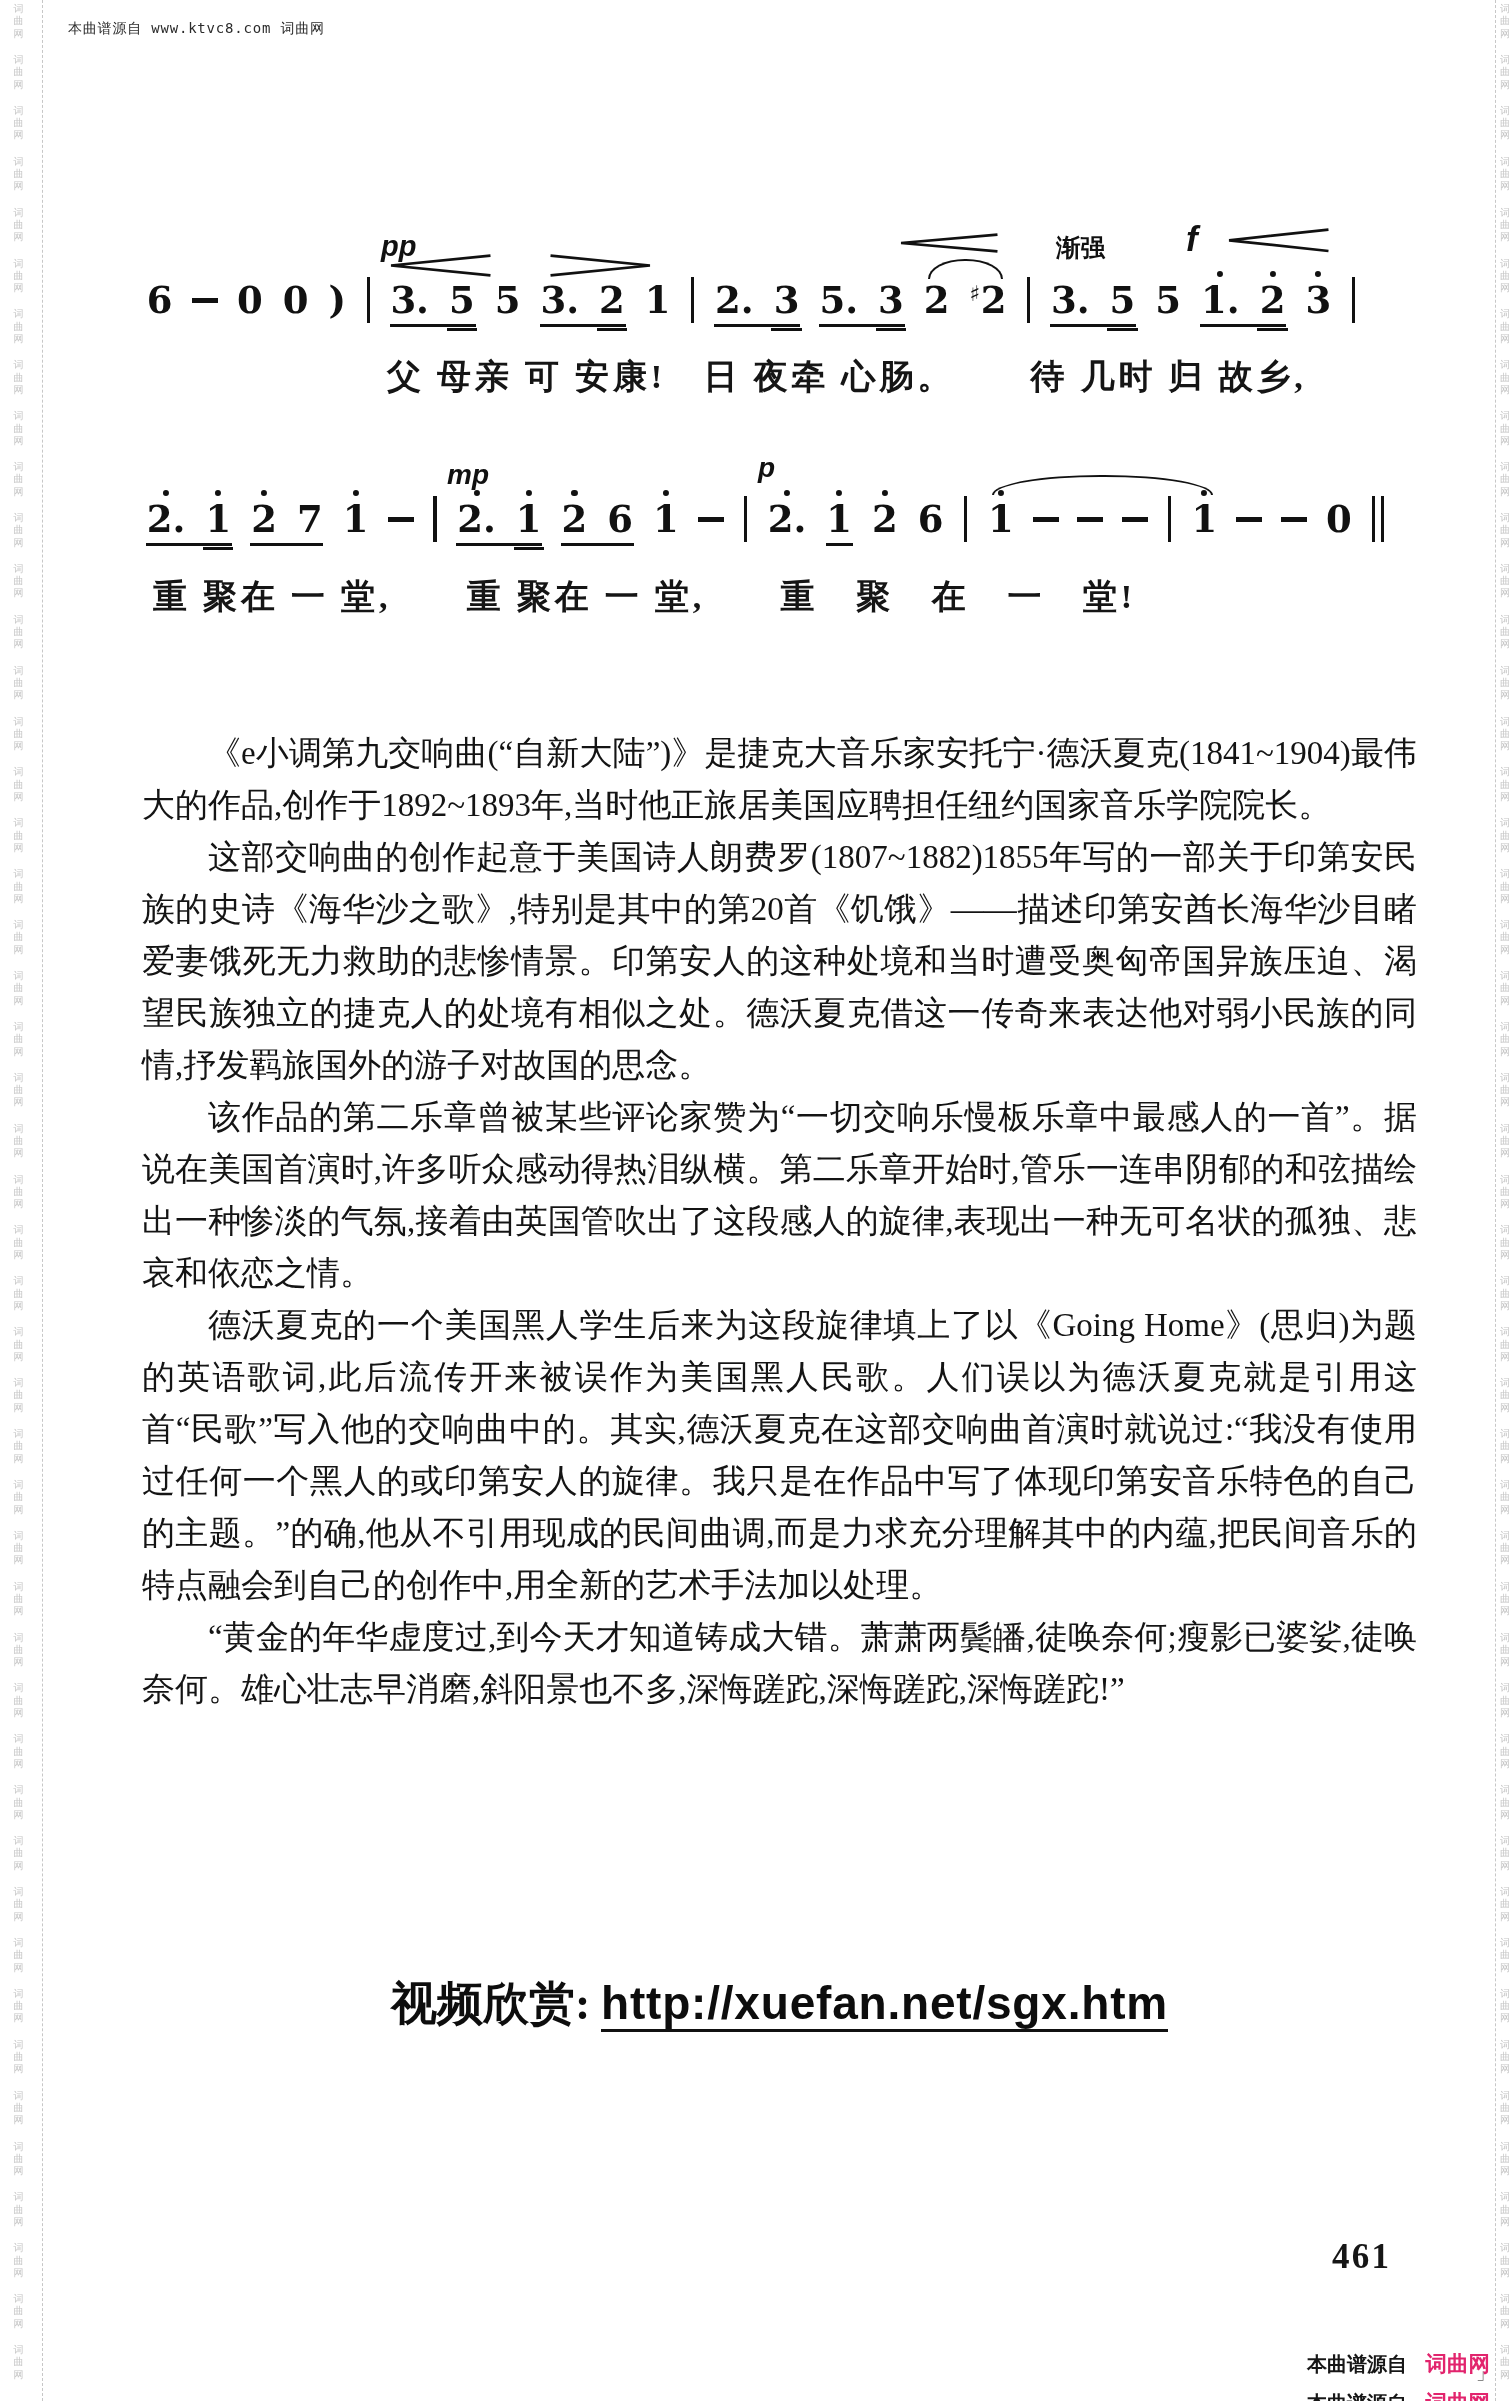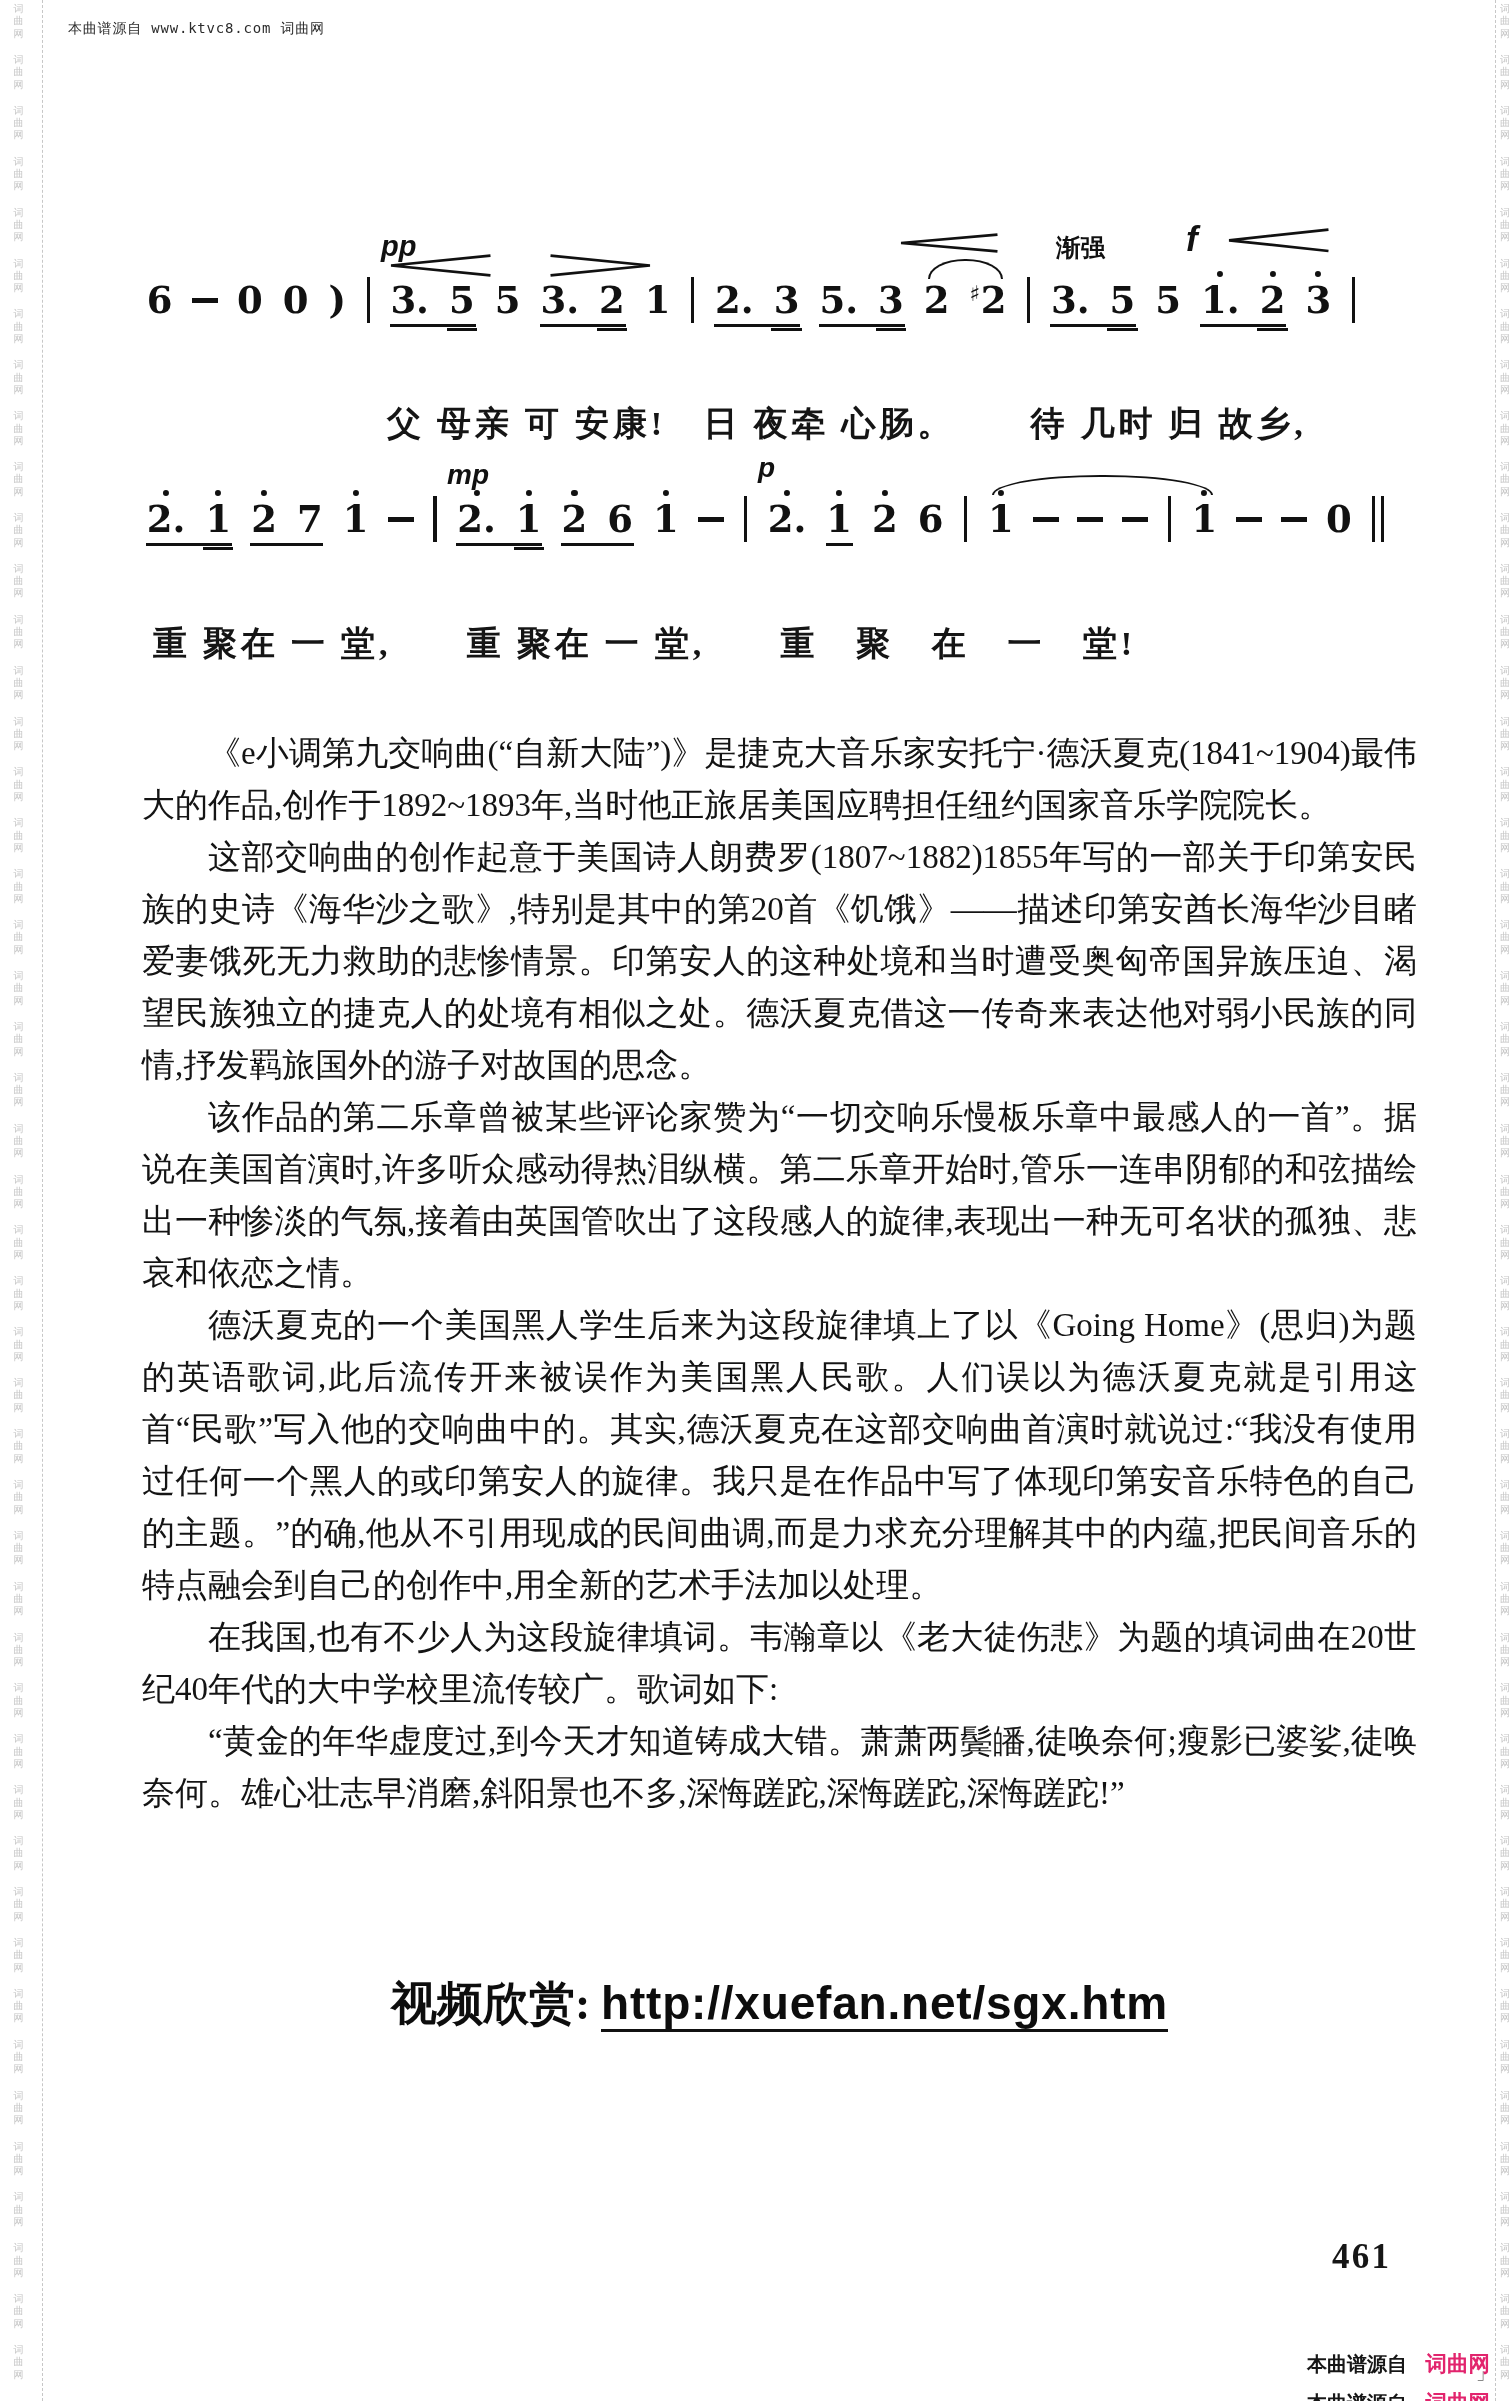--- a/index.html
+++ b/index.html
@@ -40,21 +40,21 @@
   .tie{display:inline-flex;gap:18.4px;position:relative;}
   .tie::before{content:"";position:absolute;left:4.6px;right:4.6px;top:-23px;height:18.4px;
     border:2.3px solid #111;border-bottom:none;border-radius:50% 50% 0 0/100% 100% 0 0;}
   #line2 .tie::before{top:-26px;}
   .dyn{position:absolute;font-style:italic;font-weight:bold;color:#111;
     font-family:Liberation Sans, sans-serif;}
   .dyn.cjk{font-style:normal;font-family:"Liberation Serif",serif;}
   .hp{position:absolute;}
   .hp path{stroke:#111;stroke-width:3.5;fill:none;}
   .lyrics{position:absolute;font-size:34px;font-weight:bold;letter-spacing:3.8px;
-    white-space:pre;color:#151515;margin-top:47px;}
+    white-space:pre;color:#151515;}
   #lyrics1{left:387px;top:354px;}
   #lyrics2{left:153px;top:574px;}
   
   .article{position:absolute;left:142px;top:727px;width:1275px;
     font-size:33px;line-height:52px;text-align:justify;color:#141414;}
   .article p{margin:0;text-indent:66px;}
   
   .video{position:absolute;left:142px;top:1973px;width:1275px;text-align:center;
     font-size:46px;font-weight:bold;color:#0d0d0d;}
   .video a{color:#0d0d0d;text-decoration:none;border-bottom:3.8px solid #111;
@@ -680,21 +680,20 @@
         </span>
       </div>
   </div>
   <div class="lyrics" id="lyrics2">重 聚在 一 堂,　　重 聚在 一 堂,　　重　聚　在　一　堂!</div>
 
   <div class="article">
     <p>《e小调第九交响曲(“自新大陆”)》是捷克大音乐家安托宁·德沃夏克(1841~1904)最伟大的作品,创作于1892~1893年,当时他正旅居美国应聘担任纽约国家音乐学院院长。</p>
     <p>这部交响曲的创作起意于美国诗人朗费罗(1807~1882)1855年写的一部关于印第安民族的史诗《海华沙之歌》,特别是其中的第20首《饥饿》——描述印第安酋长海华沙目睹爱妻饿死无力救助的悲惨情景。印第安人的这种处境和当时遭受奥匈帝国异族压迫、渴望民族独立的捷克人的处境有相似之处。德沃夏克借这一传奇来表达他对弱小民族的同情,抒发羁旅国外的游子对故国的思念。</p>
     <p>该作品的第二乐章曾被某些评论家赞为“一切交响乐慢板乐章中最感人的一首”。据说在美国首演时,许多听众感动得热泪纵横。第二乐章开始时,管乐一连串阴郁的和弦描绘出一种惨淡的气氛,接着由英国管吹出了这段感人的旋律,表现出一种无可名状的孤独、悲哀和依恋之情。</p>
     <p>德沃夏克的一个美国黑人学生后来为这段旋律填上了以《Going Home》(思归)为题的英语歌词,此后流传开来被误作为美国黑人民歌。人们误以为德沃夏克就是引用这首“民歌”写入他的交响曲中的。其实,德沃夏克在这部交响曲首演时就说过:“我没有使用过任何一个黑人的或印第安人的旋律。我只是在作品中写了体现印第安音乐特色的自己的主题。”的确,他从不引用现成的民间曲调,而是力求充分理解其中的内蕴,把民间音乐的特点融会到自己的创作中,用全新的艺术手法加以处理。</p>
-    <p>在我国,也有不少人为这段旋律填词。韦瀚章以《老大徒伤悲》为题的填词曲在20世纪40年代的大中学校里流传较广。歌词如下:</p>
     <p>“黄金的年华虚度过,到今天才知道铸成大错。萧萧两鬓皤,徒唤奈何;瘦影已婆娑,徒唤奈何。雄心壮志早消磨,斜阳景也不多,深悔蹉跎,深悔蹉跎,深悔蹉跎!”</p>
   </div>
 
   <div class="video">
     <span class="vlabel">视频欣赏:</span><a href="#">http://xuefan.net/sgx.htm</a>
   </div>
 
   <div class="pageno">461</div>
 
   <div class="footer">

